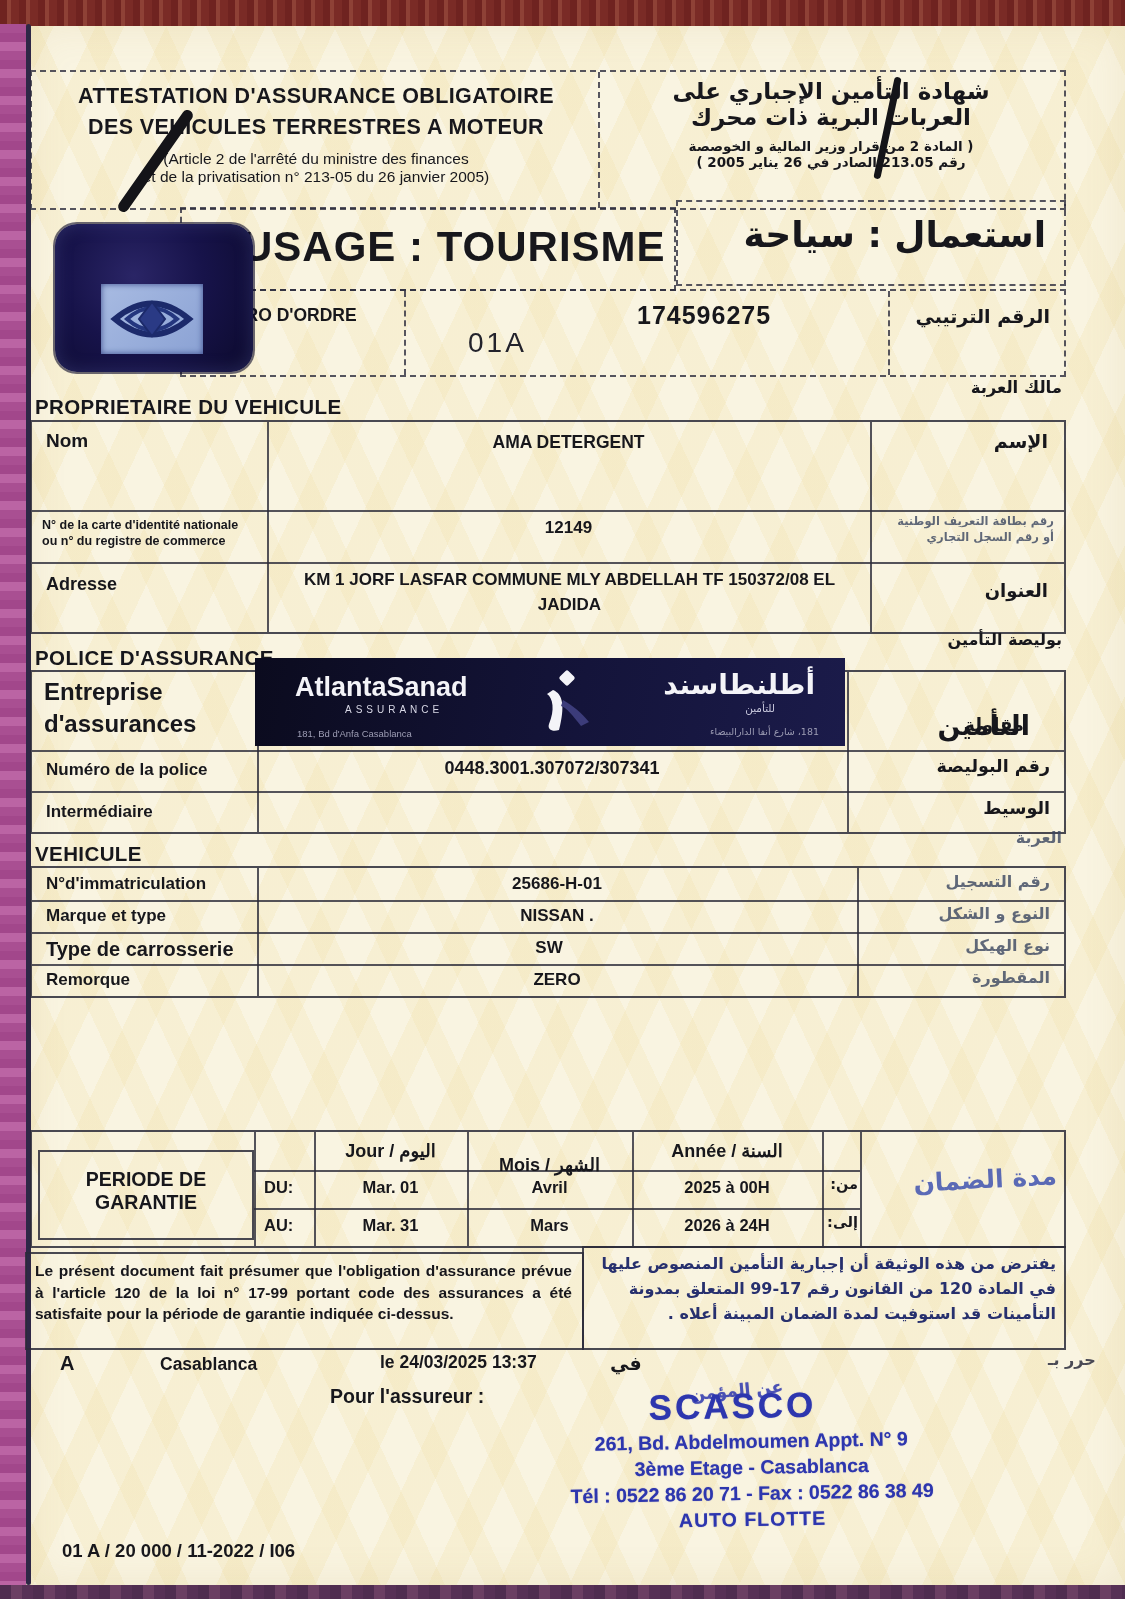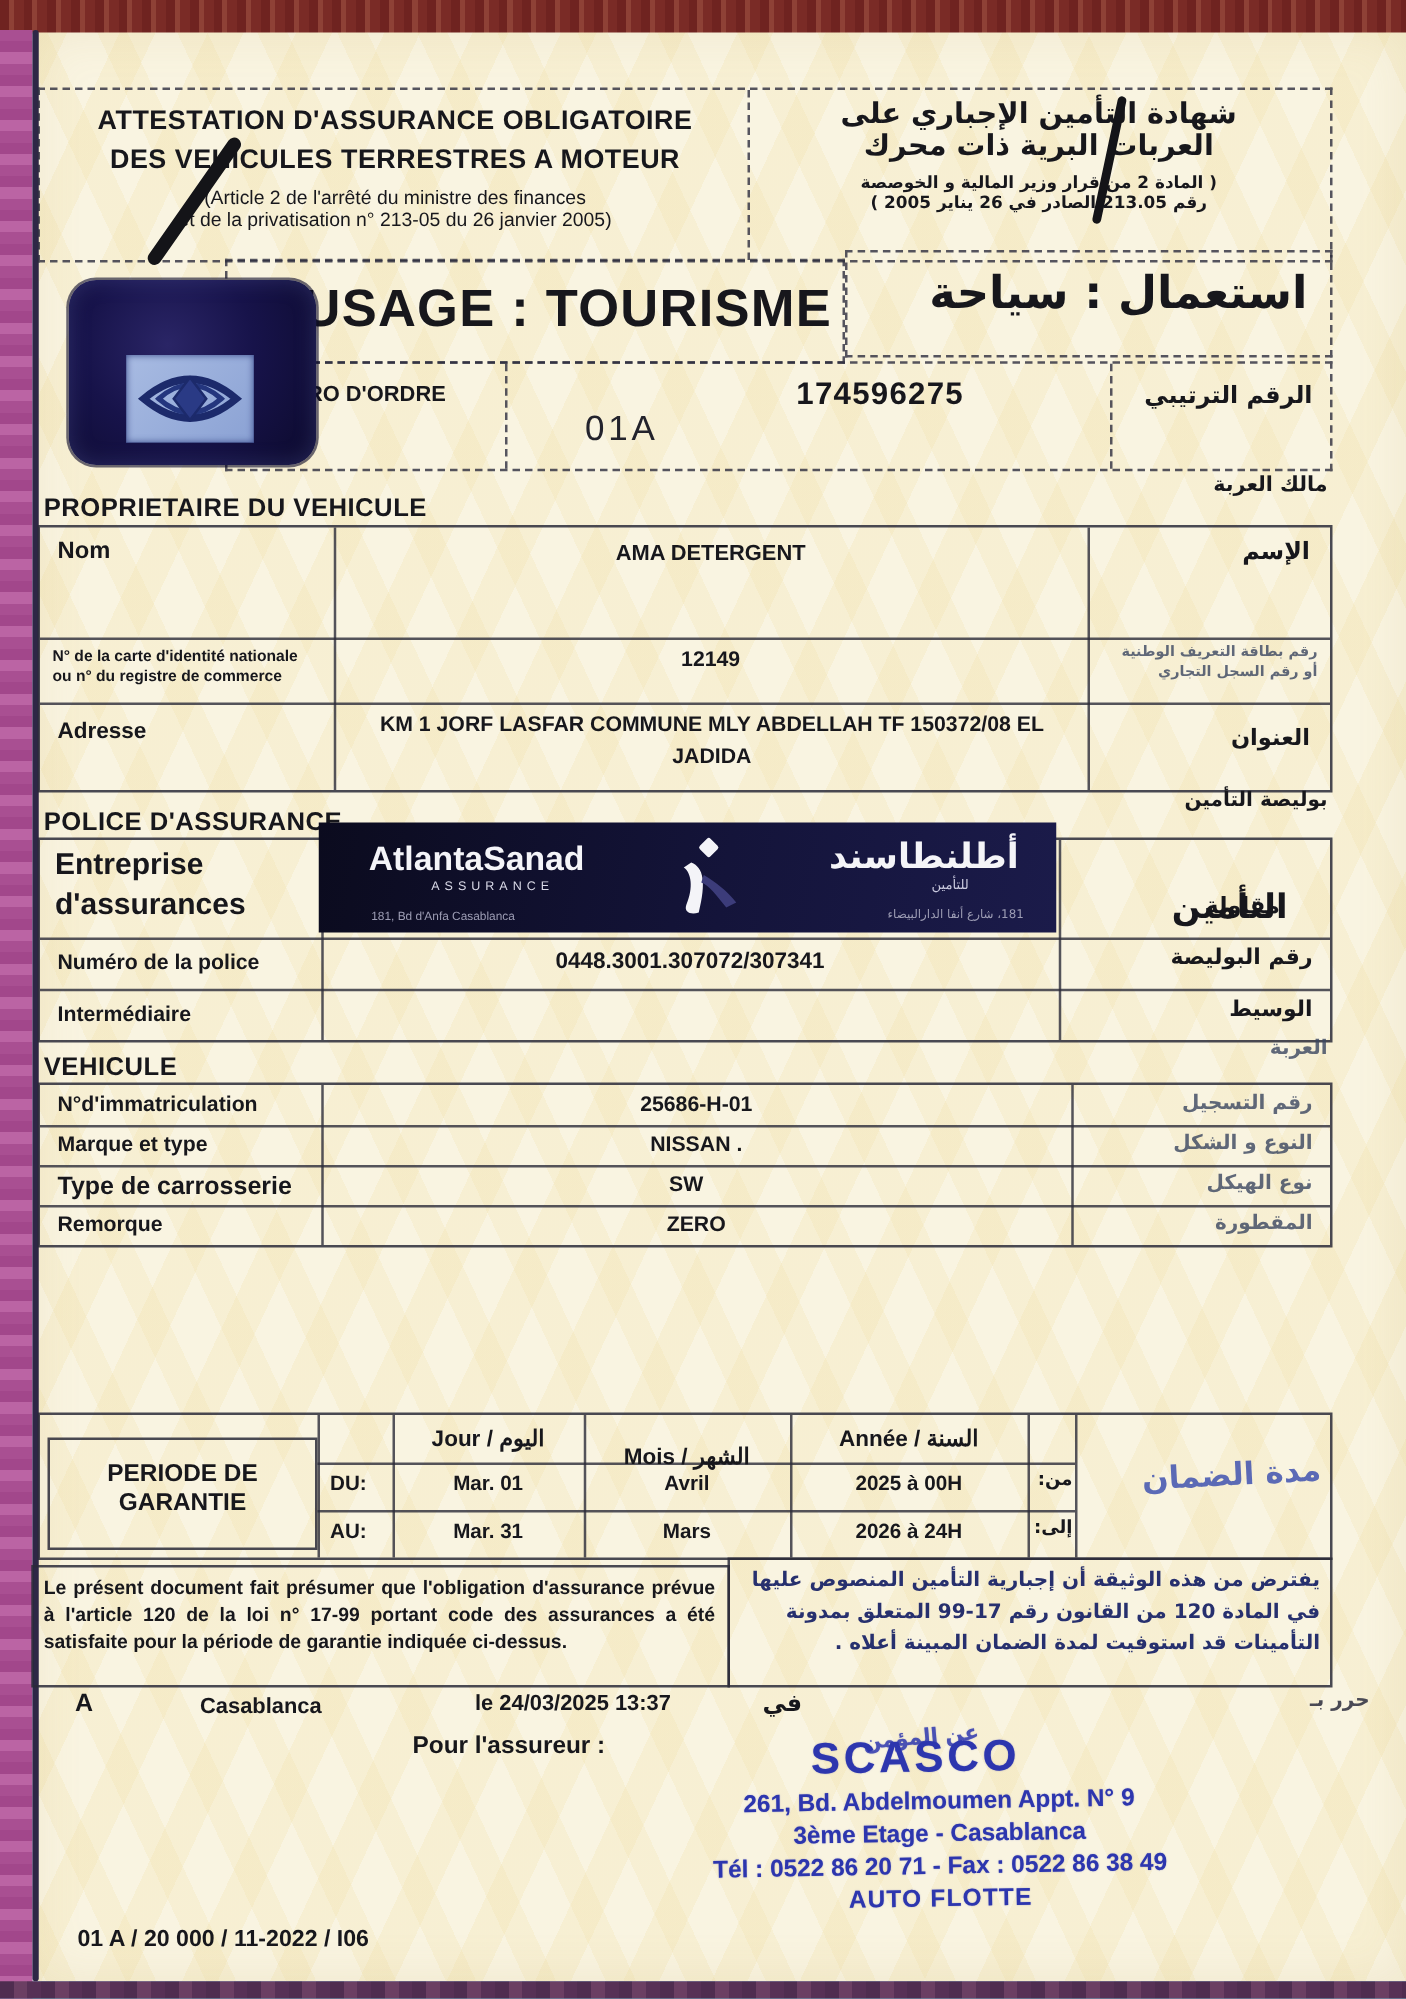--- a/index.html
+++ b/index.html
@@ -1,18 +1,18 @@
 <!DOCTYPE html>
 <html><head>
 <meta charset="utf-8">
 <style>
   html,body{margin:0;padding:0;background:#555;}
   #page{position:relative;width:1125px;height:1599px;overflow:hidden;
         font-family:"Liberation Sans",sans-serif;color:#17171c;
-        background:#7dd3fc;text-decoration:underline;}
+        background:#f0abfc;text-decoration:underline;}
   .abs{position:absolute;}
   .b{font-weight:bold;}
   .ctr{text-align:center;}
   .ar{font-family:"DejaVu Sans",sans-serif;direction:rtl;}
   
   #paper{left:26px;top:24px;width:1099px;height:1561px;
     background-color:#f9f4e1;
     background-image:
       repeating-linear-gradient(115deg, rgba(240,222,160,.22) 0 26px, rgba(255,255,255,0) 26px 64px),
       repeating-linear-gradient(245deg, rgba(238,218,150,.18) 0 22px, rgba(255,255,255,0) 22px 58px);

